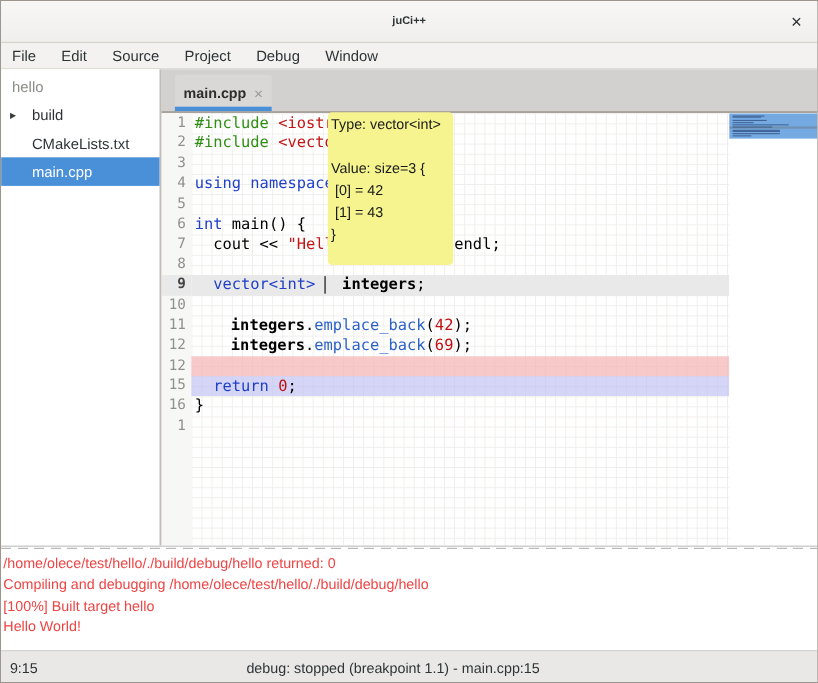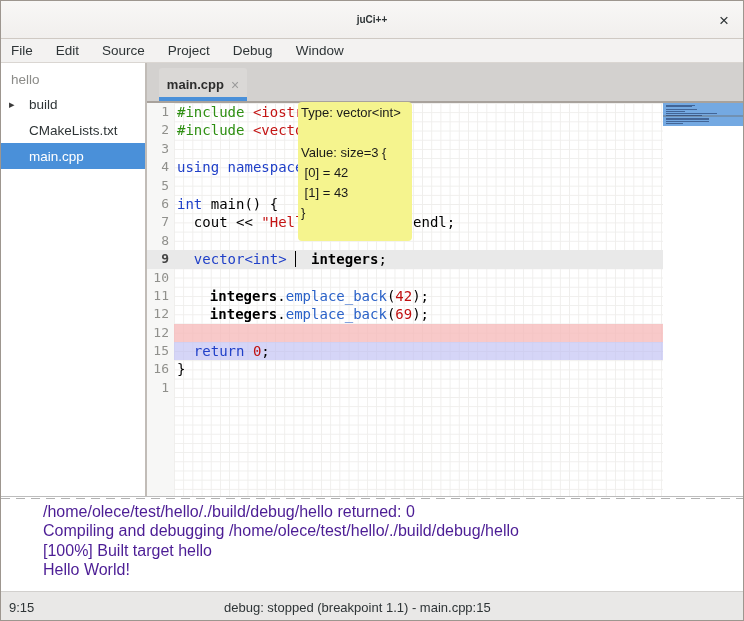--- a/index.html
+++ b/index.html
@@ -95,21 +95,21 @@
   .hsep {
     position:absolute; left:0; top:495px; width:100%; height:4px; background:#fff;
     border-top:1px solid #bdbdbd;
   }
   .hsep::after {
     content:""; position:absolute; left:0; right:0; top:1px; height:1px;
     background:repeating-linear-gradient(90deg,#b2b2b2 0 9px,transparent 9px 15px);
   }
   
   .terminal { position:absolute; left:0; top:499px; width:100%; height:91px; background:#fff; padding:2px 2px; overflow:hidden; }
-  .terminal div { font-size:16px; line-height:19.4px; color:#4c1d95; white-space:pre;margin-left:40px; }
+  .terminal div { font-size:13px; line-height:19.4px; color:#ef4444; white-space:pre; }
   
   .statusbar {
     position:absolute; left:0; top:590px; width:100%; height:31px;
     background:#e9e8e7; border-top:1px solid #d2d0ce;
   }
   .statusbar .pos { position:absolute; left:8px; top:50%; transform:translateY(-50%); font-size:13px; color:#2e3436; }
   .statusbar .dbg-status { position:absolute; left:223px; top:50%; transform:translateY(-50%); font-size:13px; color:#2e3436; }
 </style>
 </head>
 <body>

